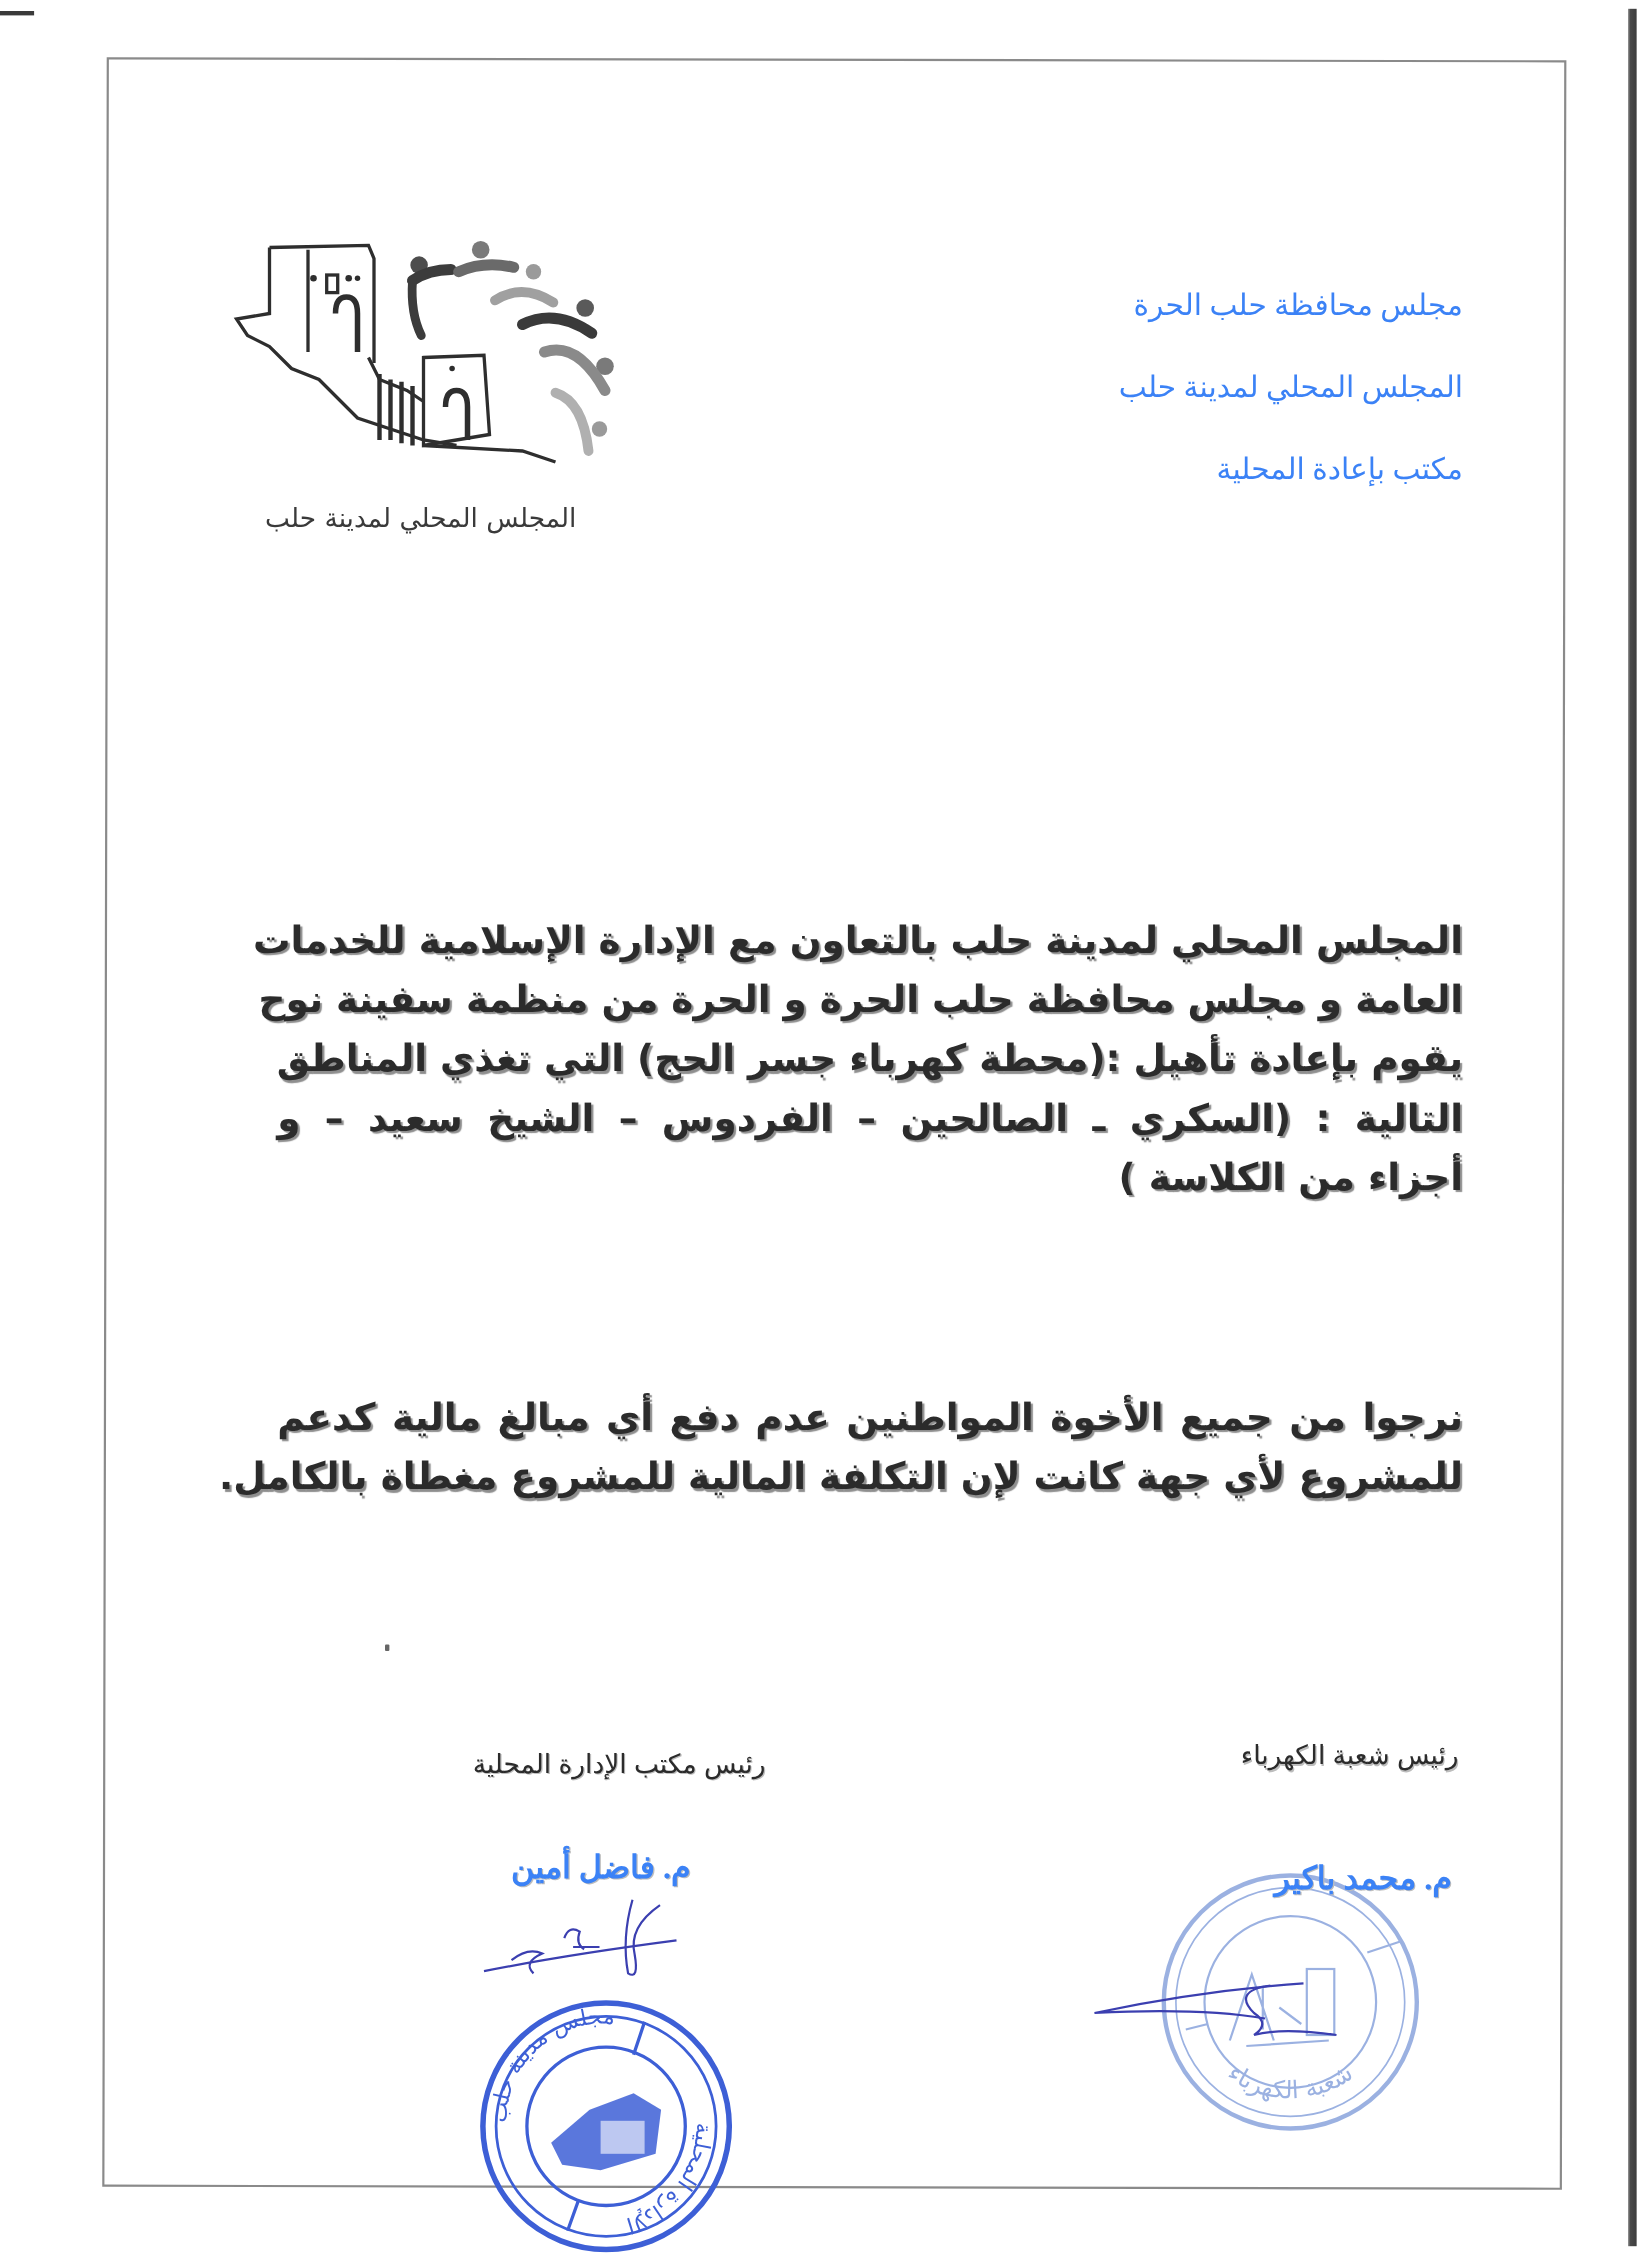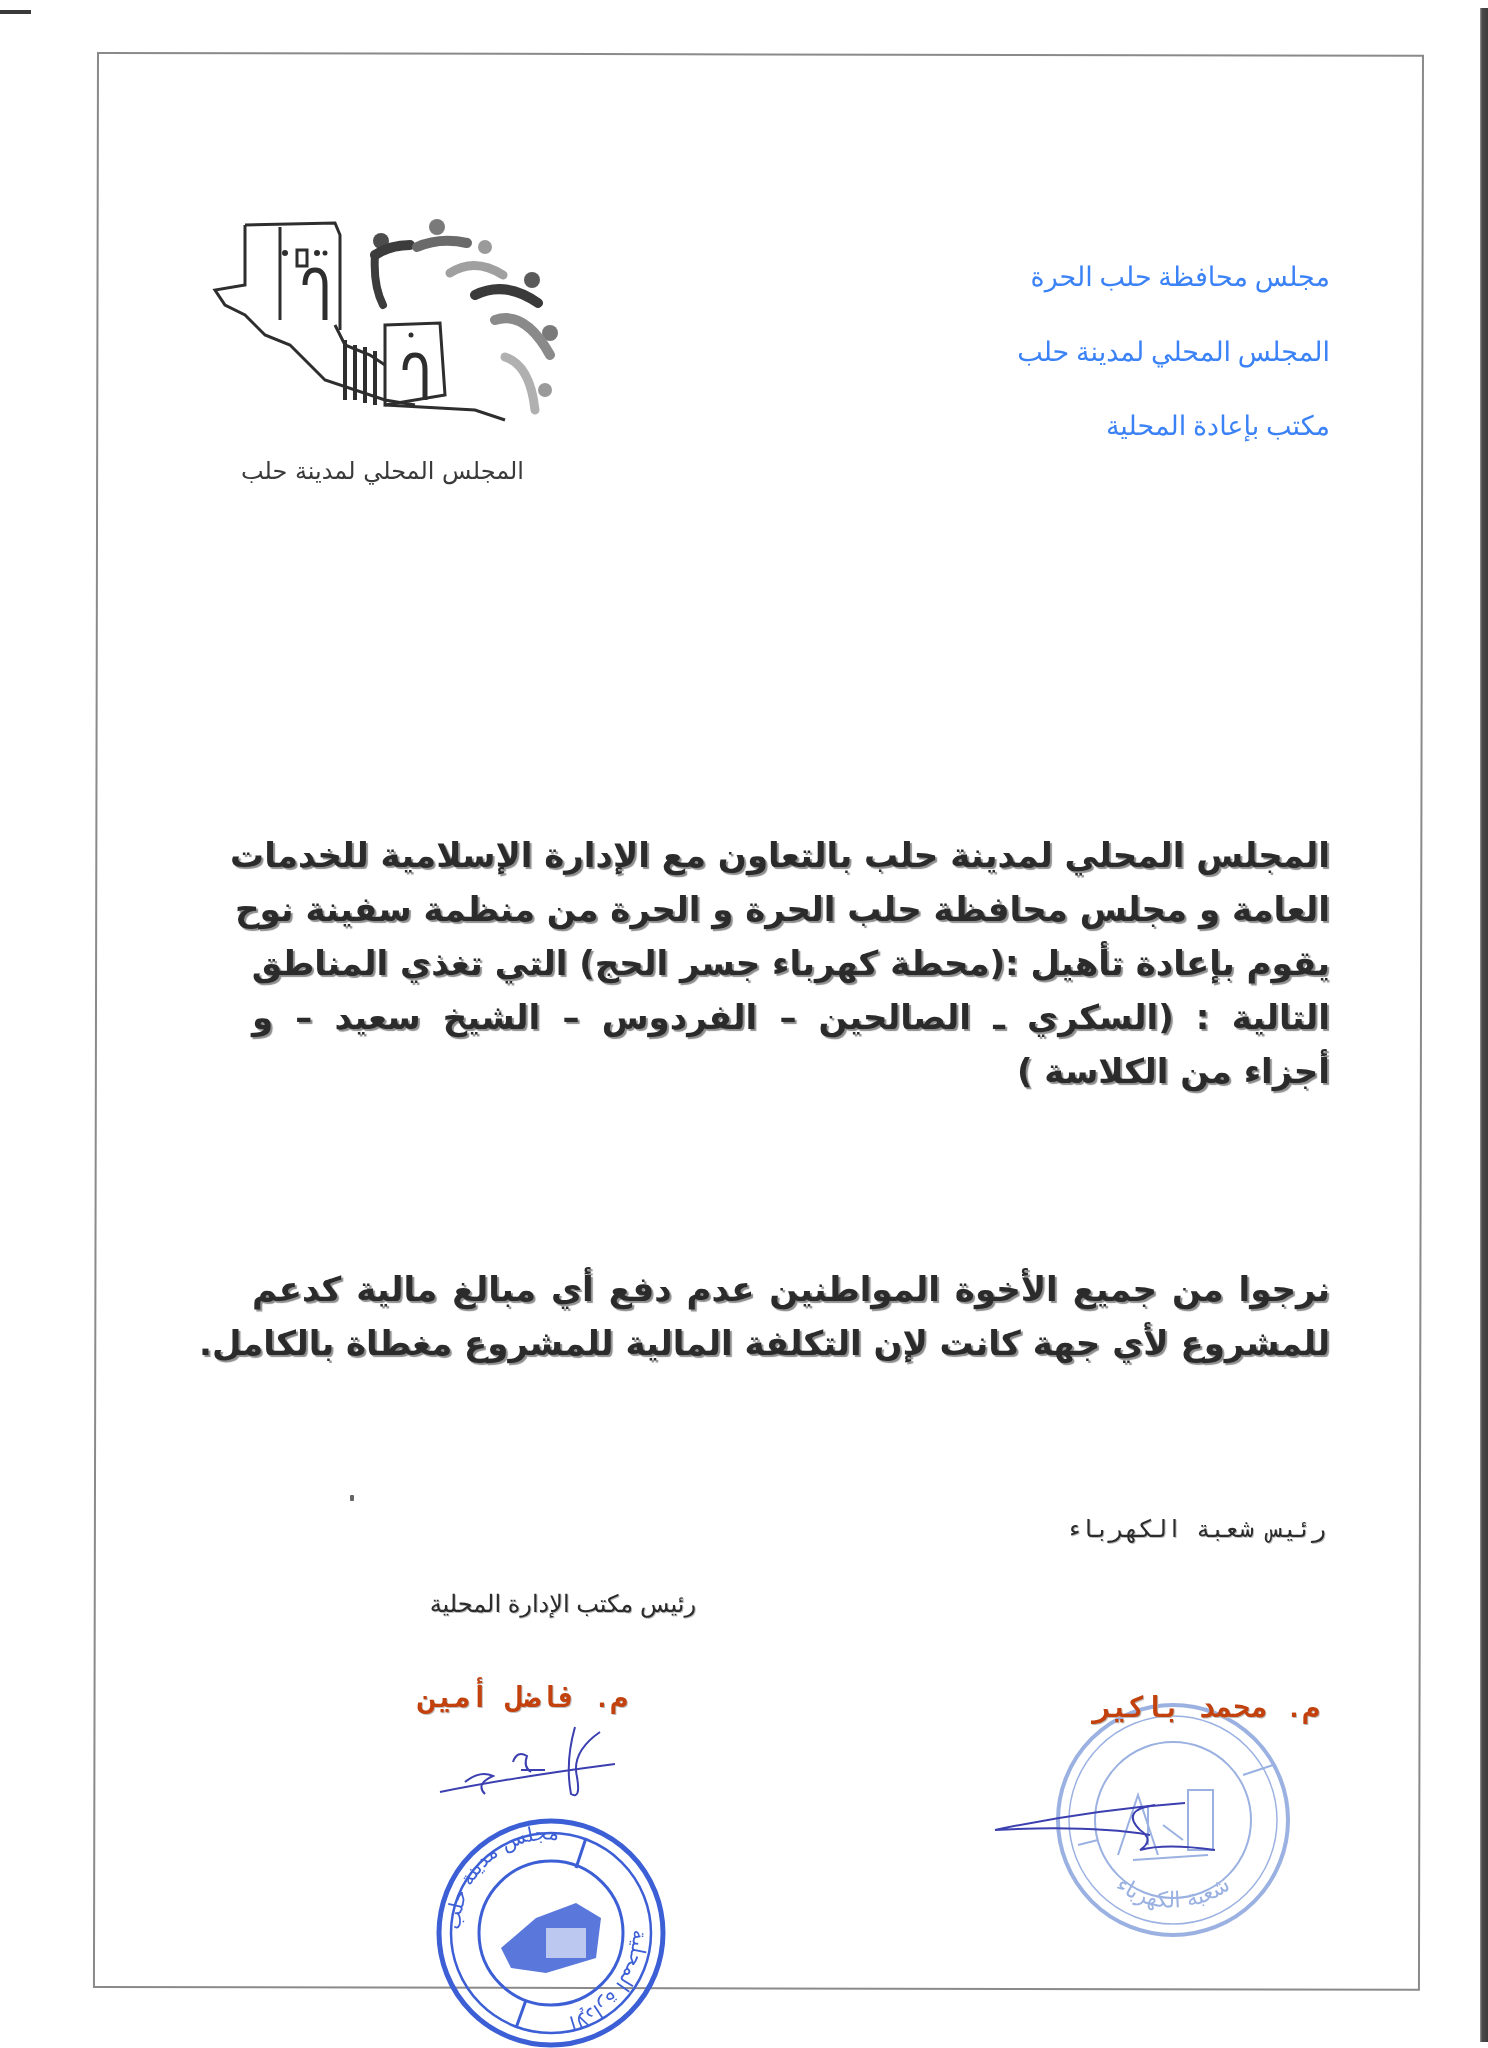--- a/index.html
+++ b/index.html
@@ -47,26 +47,26 @@
     .para .ln.last { text-align-last: right; }
     .para1 { top: 828px; }
     .para2 { top: 1262px; }
 
     
     .sig-title {
       position: absolute; font-family: "Liberation Sans", sans-serif; font-size: 24px; color: #2b2b2b;
       direction: rtl; white-space: nowrap; text-shadow: 1px 1px 0 #bdbdbd;
     }
     .sig-name {
-      position: absolute; font-family: Liberation Mono, monospace; font-weight: bold; font-size: 29px; color: #c2410c;
+      position: absolute; font-family: Liberation Serif, serif; font-weight: bold; font-size: 29px; color: #3b82f6;
       direction: rtl; white-space: nowrap; text-shadow: 1px 1px 0 #bdbdbd; z-index: 3;
     }
     .sig-title.left { right: 792px; top: 1590px; }
     .sig-name.left { right: 860px; top: 1680px; }
-    .sig-title.right { right: 162px; top: 1515px; font-family: Liberation Mono, monospace; }
+    .sig-title.right { right: 162px; top: 1582px; }
     .sig-name.right { right: 168px; top: 1690px; }
 
     .stamp { position: absolute; }
     .stamp svg { display: block; }
     .stamp.left { left: 426px; top: 1808px; width: 250px; height: 250px; }
     .stamp.right { left: 1048px; top: 1695px; width: 250px; height: 250px; opacity: 0.75; }
     .signature { position: absolute; z-index: 4; }
     .signature.left { left: 435px; top: 1722px; }
     .signature.right { left: 990px; top: 1795px; }
     .speck { position: absolute; left: 350px; top: 1495px; width: 4px; height: 6px; background: #666; border-radius: 1px; }

